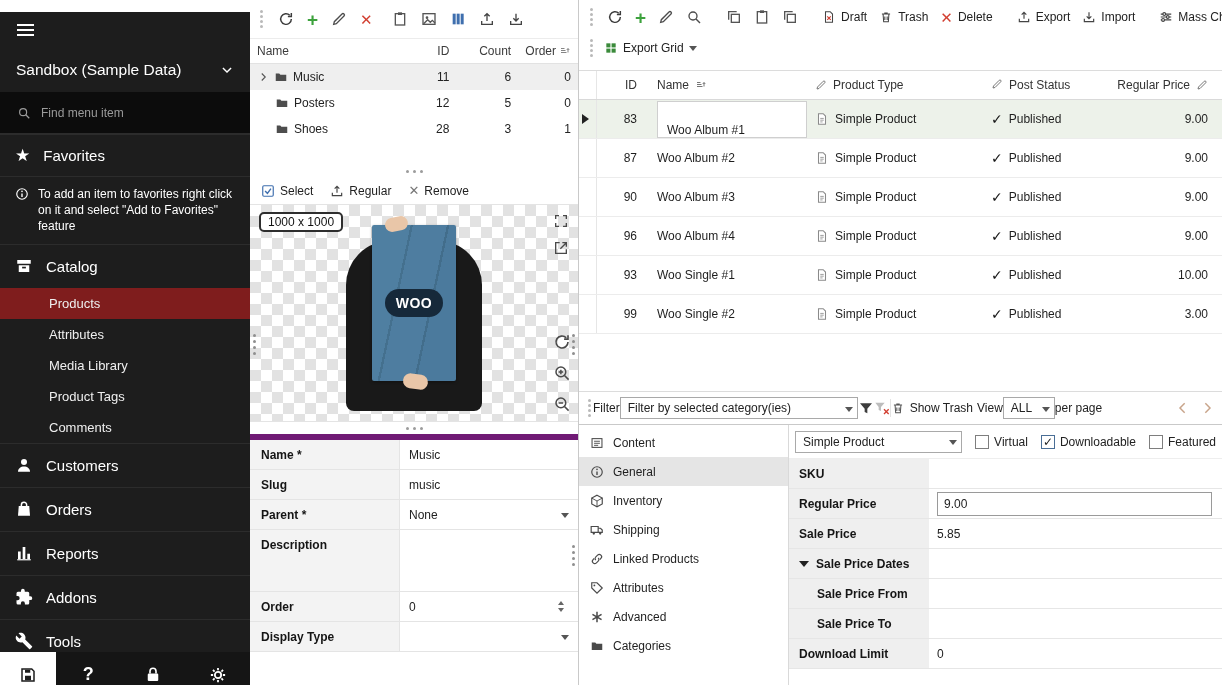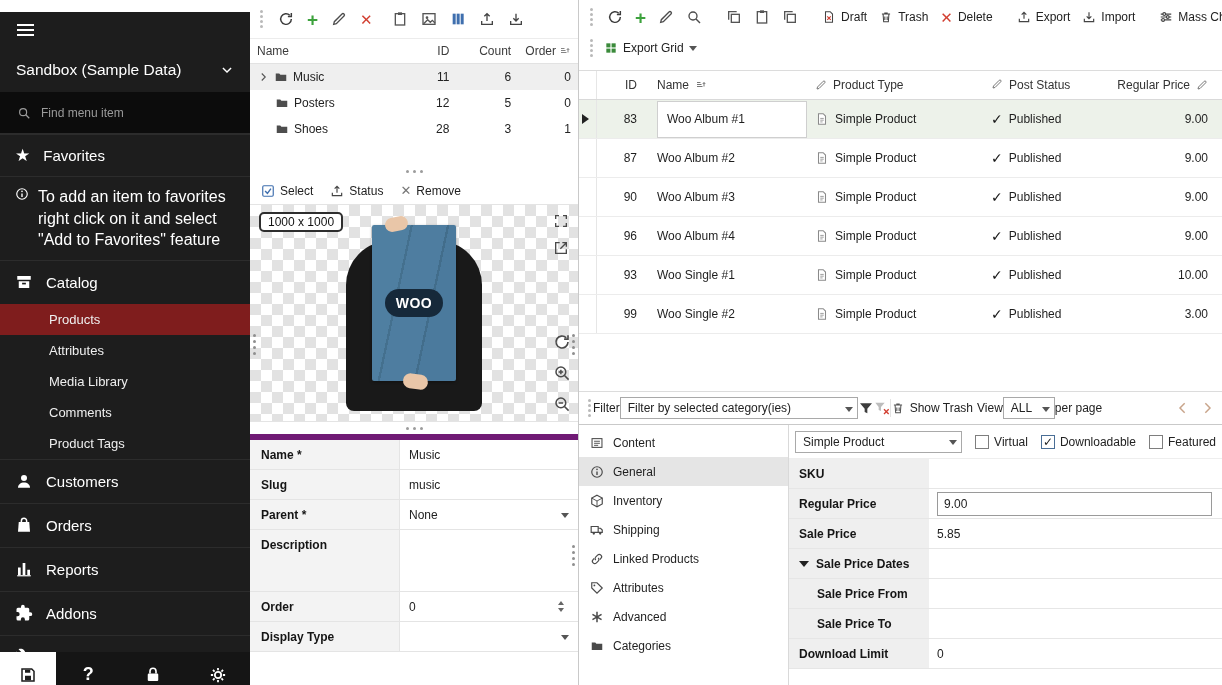--- a/index.html
+++ b/index.html
@@ -23,21 +23,21 @@
 .tri-dn{width:0;height:0;border:3.5px solid transparent;border-top:4.5px solid #666}
 
 .sidebar{position:absolute;left:0;top:12px;width:250px;height:685px;background:#1d1d1d;color:#fff;overflow:hidden}
 .sb-ham{height:36px;display:flex;align-items:center;padding:0 17px}
 .ham{display:flex;flex-direction:column;gap:3px;cursor:pointer}
 .ham i{width:17px;height:2px;background:#fff}
 .sb-store{height:44px;display:flex;align-items:center;justify-content:space-between;padding:0 16px;font-size:15.5px;cursor:pointer}
 .sb-search{height:42px;background:#0c0c0c;display:flex;align-items:center;gap:10px;padding:0 17px;color:#9b9b9b;border-bottom:1px solid #2c2c2c;cursor:text}
 .sb-row{height:42px;display:flex;align-items:center;gap:13px;padding:0 15px;font-size:15px;border-top:1px solid #2c2c2c;cursor:pointer}
 .sb-row.h44{height:44px}
-.sb-hint{display:flex;gap:9px;padding:9px 10px 9px 15px;font-size:16px;line-height:1.35;border-top:1px solid #2c2c2c}
+.sb-hint{display:flex;gap:9px;padding:9px 10px 9px 15px;font-size:12px;line-height:1.35;border-top:1px solid #2c2c2c}
 .sb-sub{height:31px;display:flex;align-items:center;padding-left:49px;font-size:13px;color:#efefef;cursor:pointer}
 .sb-sub.sel{background:#7f1d1d}
 .sb-bottom{position:absolute;left:0;bottom:0;width:100%;height:45px;background:#151515;display:flex;align-items:stretch}
 .sb-bi{flex:1;display:flex;align-items:center;justify-content:center;color:#fff;cursor:pointer}
 .sb-bi.first{flex:0 0 56px;background:#fff;color:#1d1d1d}
 .qmark{font-size:18px;font-weight:bold}
 .star{font-size:17px;line-height:1}
 
 .tbar{display:flex;align-items:center;background:#fff}
 .tbtn{display:flex;align-items:center;gap:5px;cursor:pointer;color:#222;white-space:nowrap}
@@ -90,21 +90,21 @@
 .pgrid{position:absolute;left:0;top:70px;width:100%;height:322px;border-top:1px solid #dcdcdc;border-bottom:1px solid #dcdcdc;overflow:hidden}
 .pg-head{display:flex;height:29px;align-items:center;border-bottom:1px solid #d9d9d9;color:#333}
 .gut{width:18px;align-self:stretch;border-right:1px solid #e6e6e6;display:flex;align-items:center;justify-content:center;flex:none}
 .pc-id{width:50px;text-align:right;padding-right:10px;flex:none}
 .pc-name{width:160px;display:flex;align-items:center;gap:6px;padding-left:10px;flex:none}
 .pc-type{width:180px;display:flex;align-items:center;gap:6px;padding-left:8px;flex:none}
 .pc-status{width:118px;display:flex;align-items:flex-start;gap:6px;padding-left:4px;flex:none}
 .pc-price{flex:1;display:flex;align-items:center;justify-content:flex-end;gap:6px;padding-right:14px}
 .pg-row{display:flex;height:39px;align-items:center;border-bottom:1px solid #ececec;color:#1e1e1e;cursor:pointer}
 .pg-row.sel{background:#edf2ea}
-.namecell{display:flex;align-items:center;width:100%}
+.namecell{display:flex;align-items:flex-end;width:100%}
 .pg-row.sel .namecell{background:#fff;border:1px solid #cfcfcf;height:37px;padding-left:9px}
 .arrow-r{width:0;height:0;border:5px solid transparent;border-left:7px solid #222}
 .check{color:#151515;font-weight:bold;font-size:14px;line-height:1}
 
 .fbar{position:absolute;left:0;top:392px;width:100%;height:32px;display:flex;align-items:center;padding:0 7px;background:#fff}
 .combo{height:22px;border:1px solid #a9a9a9;display:flex;align-items:center;justify-content:space-between;padding:0 4px 0 7px;background:#fff;cursor:pointer;white-space:nowrap;overflow:hidden}
 .combo .caret{margin-top:6px;margin-left:6px}
 .fb-right{margin-left:auto;display:flex;align-items:center;gap:8px}
 
 .editor{position:absolute;left:0;top:424px;width:100%;height:261px;border-top:1px solid #c9c9c9;display:flex;background:#fff}
@@ -341,24 +341,24 @@
     <div class="sb-sub sel">
       <span>Products</span>
     </div>
     <div class="sb-sub">
       <span>Attributes</span>
     </div>
     <div class="sb-sub">
       <span>Media Library</span>
     </div>
     <div class="sb-sub">
+      <span>Product Tags</span>
+    </div>
+    <div class="sb-sub">
       <span>Comments</span>
-    </div>
-    <div class="sb-sub">
-      <span>Product Tags</span>
     </div>
     <div class="sb-row h44">
       <svg class="ic s18">
           <use href="#i-person"></use>
         </svg>
       <span>Customers</span>
     </div>
     <div class="sb-row h44">
       <svg class="ic s18">
           <use href="#i-bag"></use>
@@ -502,21 +502,21 @@
       <span class="tbtn">
         <svg class="ic s14" style="color:#3f6fae">
             <use href="#i-checkbox"></use>
           </svg>
         <span>Select</span>
       </span>
       <span class="tbtn">
         <svg class="ic s14" style="color:#444">
             <use href="#i-trayup"></use>
           </svg>
-        <span>Status</span>
+        <span>Regular</span>
       </span>
       <span class="tbtn">
         <span class="xgray">✕</span>
         <span>Remove</span>
       </span>
     </div>
 
     <div class="imgbox">
       <span class="size-tag">1000 x 1000</span>
       <div class="fig">

